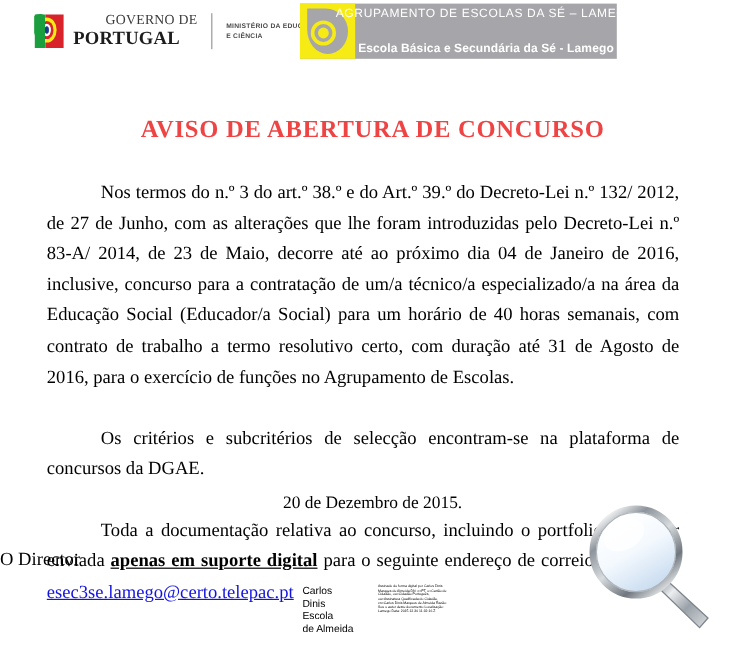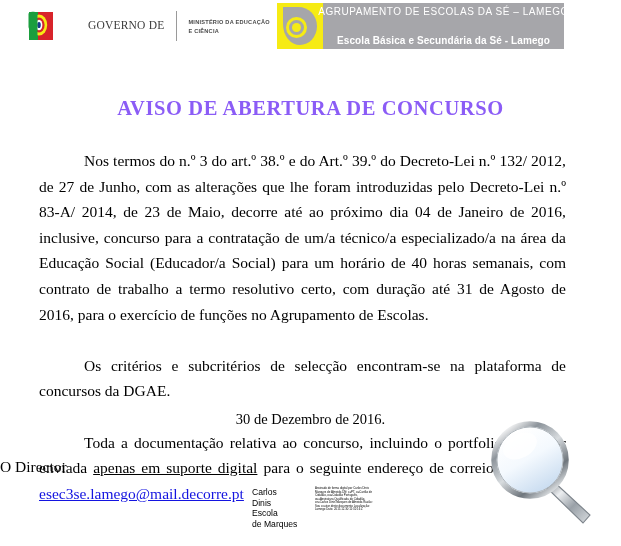--- a/index.html
+++ b/index.html
@@ -73,23 +73,23 @@
     font-weight: bold;
     letter-spacing: .25px;
     color: #4a4a4a;
     line-height: 1.65;
     text-transform: uppercase;
     padding-top: 2px;
   }
 
   .school-band {
     position: absolute;
-    left: 277px;
+    left: 250px;
     top: 3px;
-    width: 287px;
+    width: 264px;
     height: 46px;
     background: #a6a6aa;
   }
   .school-logo {
     position: absolute;
     left: 0;
     top: 0;
     width: 46px;
     height: 46px;
     background: #f6eb14;
@@ -153,42 +153,42 @@
   .doc-title {
     position: absolute;
     left: 0;
     top: 97px;
     width: 621px;
     text-align: center;
     font-family: "Liberation Serif", serif;
     font-size: 20.5px;
     font-weight: bold;
     letter-spacing: .6px;
-    color: #8b5cf6;
+    color: #ef4444;
   }
 
   .body-text {
     position: absolute;
     left: 39px;
     top: 148px;
     width: 527px;
     font-size: 15.5px;
     line-height: 25.6px;
     text-align: justify;
     color: #000000;
   }
   .body-text p {
     margin: 0;
     text-indent: 45px;
   }
   .gap-1 { height: 25.6px; }
   .gap-2 { height: 25.6px; }
 
   .strong-underline {
-    font-weight: normal;
+    font-weight: bold;
     text-decoration: underline;
   }
   .maillink {
     color: #1414e0;
     text-decoration: underline;
   }
 
   .date-line {
     position: absolute;
     left: 0;
@@ -257,20 +257,21 @@
         <path d="M2,4 C2,4 6,1 10,4 C14,1 18,4 18,4 L18,17 C18,24 10,29 10,29 C10,29 2,24 2,17 Z" fill="#d8232a" opacity="0"></path>
         <ellipse cx="11" cy="15" rx="8.2" ry="10.5" fill="#f6eb14"></ellipse>
         <ellipse cx="11" cy="15" rx="5.6" ry="7.6" fill="#d8232a"></ellipse>
         <ellipse cx="11" cy="15" rx="3.4" ry="5.2" fill="#ffffff"></ellipse>
         <ellipse cx="11" cy="15" rx="1.8" ry="3.1" fill="#1b3a8c"></ellipse>
         <path d="M0.5,3.5 C3,1 7,1.2 9.5,3.2 L9.5,28.5 C5,26 1.5,22 0.5,17 Z" fill="#1b9e3e"></path>
       </svg>
     </div>
     <div class="gov-words">
       <span class="gov-top">GOVERNO DE</span>
+      <span class="gov-bottom">PORTUGAL</span>
     </div>
     <div class="gov-divider"></div>
     <div class="ministry">
       <div>MINISTÉRIO DA EDUCAÇÃO</div>
       <div>E CIÊNCIA</div>
     </div>
   </div>
 
   <div class="school-band">
     <div class="school-logo">
@@ -286,32 +287,32 @@
 
 </div>
 
 <div class="doc-title">AVISO DE ABERTURA DE CONCURSO</div>
 
 <div class="body-text">
   <p>Nos termos do n.º 3 do art.º 38.º e do Art.º 39.º do Decreto-Lei n.º 132/ 2012, de 27 de Junho, com as alterações que lhe foram introduzidas pelo Decreto-Lei n.º 83-A/ 2014, de 23 de Maio, decorre até ao próximo dia 04 de Janeiro de 2016, inclusive, concurso para a contratação de um/a técnico/a especializado/a na área da Educação Social (Educador/a Social) para um horário de 40 horas semanais, com contrato de trabalho a termo resolutivo certo, com duração até 31 de Agosto de 2016, para o exercício de funções no Agrupamento de Escolas.</p>
   <div class="gap-1"></div>
   <p>Os critérios e subcritérios de selecção encontram-se na plataforma de concursos da DGAE.</p>
   <div class="gap-2"></div>
-  <p><span>Toda a documentação relativa ao concurso, incluindo o portfolio, deve ser enviada </span><span class="strong-underline">apenas em suporte digital</span><span> para o seguinte endereço de correio eletrónico: </span><span class="maillink">esec3se.lamego@mail.decorre.pt</span></p>
+  <p><span>Toda a documentação relativa ao concurso, incluindo o portfolio, deve ser enviada </span><span class="strong-underline">apenas em suporte digital</span><span> para o seguinte endereço de correio eletrónico: </span><span class="maillink">esec3se.lamego@certo.telepac.pt</span></p>
 </div>
 
-<div class="date-line">30 de Dezembro de 2016.</div>
+<div class="date-line">20 de Dezembro de 2015.</div>
 <div class="director-line">O Director</div>
 
 <div class="signature">
   <div class="sig-name">
     <div>Carlos</div>
     <div>Dinis</div>
     <div>Escola</div>
-    <div>de Marques</div>
+    <div>de Almeida</div>
   </div>
   <div class="sig-meta">Assinado de forma digital por Carlos Dinis Marques de Almeida DN: c=PT, o=Cartão de Cidadão, ou=Cidadão Português, ou=Assinatura Qualificada do Cidadão, cn=Carlos Dinis Marques de Almeida Razão: Sou o autor deste documento Localização: Lamego Data: 2015.12.30 11:32:16 Z</div>
 </div>
 
 <div class="magnifier">
   <svg width="124" height="122" viewBox="0 0 124 122">
     <defs>
       <linearGradient id="lensGrad" x1="0.25" y1="0.1" x2="0.75" y2="0.95">
         <stop offset="0%" stop-color="#ffffff"></stop>
         <stop offset="45%" stop-color="#f4f9fe"></stop>

